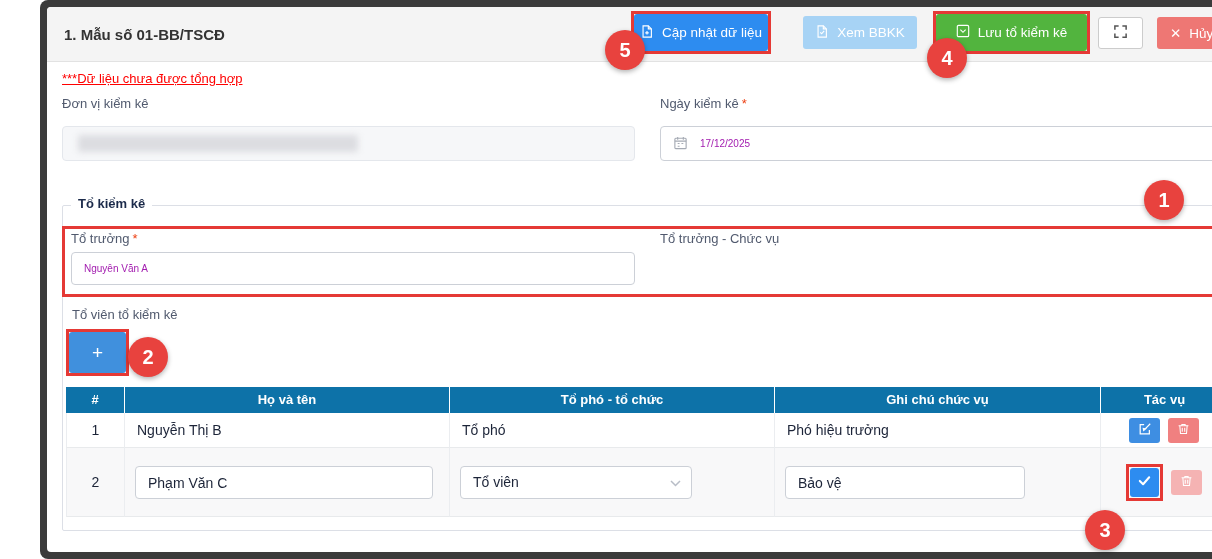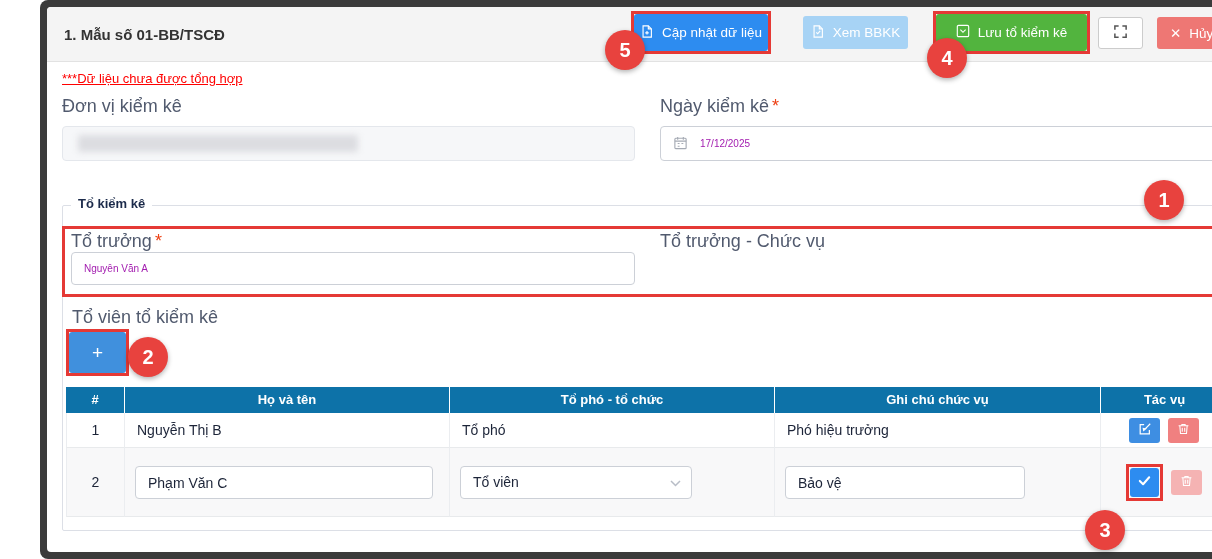--- a/index.html
+++ b/index.html
@@ -10,29 +10,29 @@
   
   .header { position: absolute; left: 7px; top: 7px; width: 1198px; height: 55px; background: #f4f4f4; border-bottom: 1px solid #e2e2e2; border-radius: 4px 4px 0 0; }
   .title { position: absolute; left: 17px; top: 0; height: 55px; line-height: 55px; font-size: 15px; font-weight: bold; color: #333; }
 
   .redbox { border: 3px solid #e53935; position: absolute; }
   .btn { display: flex; align-items: center; justify-content: center; gap: 8px; color: #fff; font-size: 13.5px; border: none; cursor: pointer; border-radius: 3px; font-family: "Liberation Sans", sans-serif; }
   .btn svg { flex: 0 0 auto; }
 
   .redbox-update { left: 584px; top: 4px; width: 140px; height: 43px; }
   .btn-update { position: absolute; inset: 0; background: #2d8cf0; }
-  .btn-view { position: absolute; left: 756px; top: 9px; width: 105px; height: 33px; background: #a7d3f5; }
+  .btn-view { position: absolute; left: 756px; top: 9px; width: 114px; height: 33px; background: #a7d3f5; }
   .redbox-save { left: 886px; top: 4px; width: 157px; height: 43px; }
   .btn-save { position: absolute; inset: 0; background: #52b43e; }
   .btn-expand { position: absolute; left: 1051px; top: 10px; width: 45px; height: 32px; background: #fff; border: 1px solid #ccc; border-radius: 3px; display: flex; align-items: center; justify-content: center; cursor: pointer; }
   .btn-cancel { position: absolute; left: 1110px; top: 10px; width: 88px; height: 32px; background: #ee7774; }
 
   
   .warning { position: absolute; left: 22px; top: 71px; color: #ff0000; font-size: 13px; text-decoration: underline; }
-  .field-label { position: absolute; font-size: 18px; color: #515a6e; }
+  .field-label { position: absolute; font-size: 13px; color: #515a6e; }
   .req { color: #ed4014; margin-left: 3px; }
 
   .input-box { position: absolute; height: 35px; background: #fff; border: 1px solid #ccd0d7; border-radius: 4px; font-size: 10px; color: #a21caf; padding: 0 12px; font-family: "Liberation Sans", sans-serif; }
   .unit-input { left: 22px; top: 126px; width: 573px; background: #f6f7f9; border-color: #e4e7ec; }
   .redact { position: absolute; left: 38px; top: 135px; width: 280px; height: 17px; background: #dcdde1; filter: blur(3px); border-radius: 2px; }
   .date-input { left: 620px; top: 126px; width: 584px; display: flex; align-items: center; gap: 12px; }
 
   
   .group { position: absolute; left: 22px; top: 205px; width: 1166px; height: 326px; border: 1px solid #dcdfe6; border-radius: 2px; }
   .group-legend { position: absolute; left: 31px; top: 196px; background: #fff; padding: 0 7px; font-size: 13px; font-weight: bold; color: #1b2a4a; }

